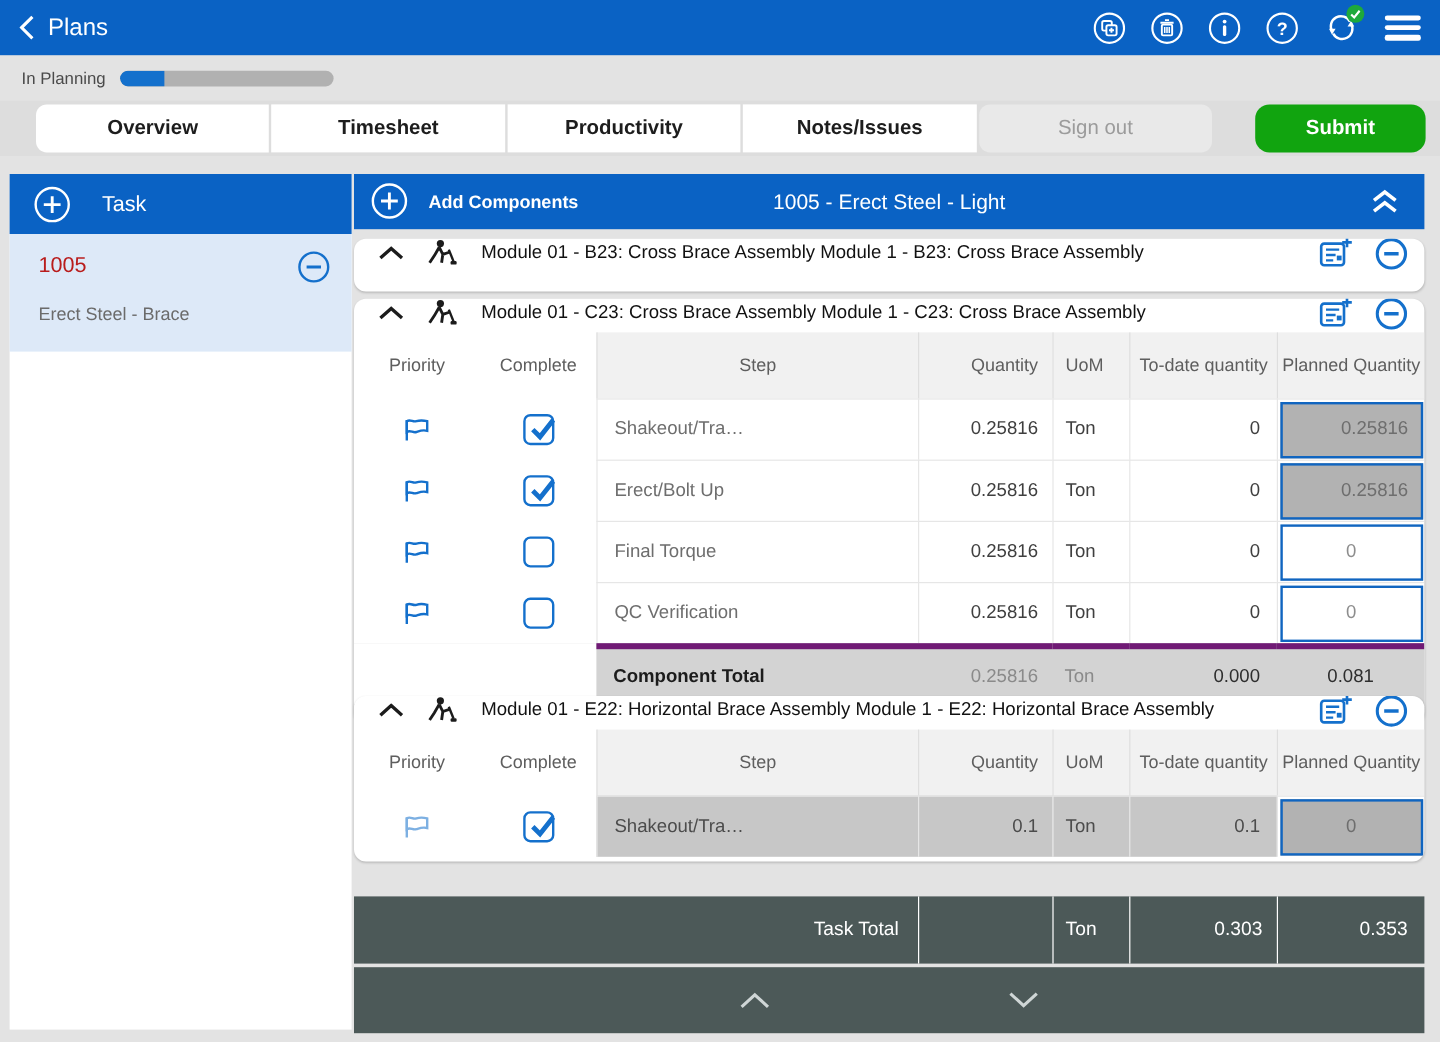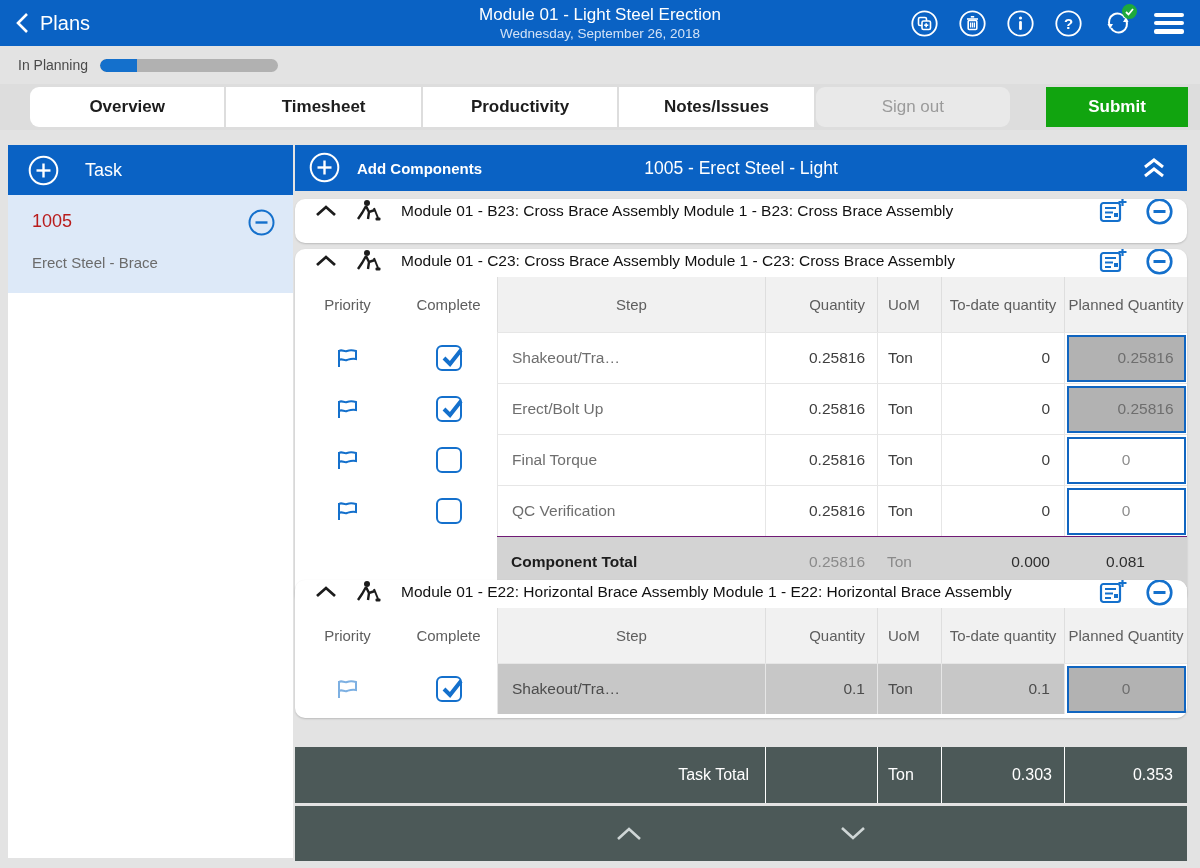--- a/index.html
+++ b/index.html
@@ -28,21 +28,21 @@
   .status-label { position:absolute; left:18px; top:11px; font-size:14px; color:#4a4a4a; }
   .progress { position:absolute; left:100px; top:13px; width:178px; height:13px; border-radius:7px; background:#b1b1b1; overflow:hidden; }
   .progress .fill { height:100%; width:21%; background:#1470cc; border-radius:7px 0 0 7px; }
   
   .tabbar { position:absolute; top:84px; left:0; width:1200px; height:46px; background:#dddddd; }
   .tabs { position:absolute; left:30px; top:3px; width:980px; height:40px; display:flex; gap:2px; }
   .tab { flex:1; background:#fff; display:flex; align-items:center; justify-content:center; font-size:17px; font-weight:600; color:#1d1d1d; cursor:pointer; }
   .tab:first-child { border-radius:9px 0 0 9px; }
   .tab.active { background:#1065c0; color:#fff; }
   .tab.muted { background:#e9e9e9; color:#9b9b9b; border-radius:9px; font-weight:400; }
-  .submit-btn { position:absolute; right:12px; top:3px; width:142px; height:40px; background:#11a40f; border-radius:0; color:#fff; font-size:17px; font-weight:600; display:flex; align-items:center; justify-content:center; cursor:pointer; }
+  .submit-btn { position:absolute; right:12px; top:3px; width:142px; height:40px; background:#11a40f; border-radius:12px; color:#fff; font-size:17px; font-weight:600; display:flex; align-items:center; justify-content:center; cursor:pointer; }
   
   .sidebar { position:absolute; left:8px; top:145px; width:285px; height:713px; background:#fff; }
   .sb-header { height:50px; background:#0a62c4; color:#fff; display:flex; align-items:center; padding-left:20px; gap:26px; }
   .sb-header .label { font-size:18px; }
   .plus-circle { width:31px; height:31px; flex:0 0 31px; cursor:pointer; }
   .sb-item { height:98px; background:#dde9f8; position:relative; padding:16px 20px 0 24px; cursor:pointer; }
   .sb-item .tid { font-size:18px; color:#b91c1c; }
   .sb-item .tname { font-size:15px; color:#6b6b6b; margin-top:22px; }
   .minus-btn { width:27px; height:27px; cursor:pointer; }
   .sb-item .minus-btn { position:absolute; right:18px; top:14px; }
@@ -86,21 +86,21 @@
   .drow.gray .c-step,.drow.gray .c-qty,.drow.gray .c-uom,.drow.gray .c-td { background:#c7c7c7; color:#4c4c4c; }
   .pq { width:119px; height:47px; border:2px solid #1065c0; display:flex; align-items:center; font-size:15.5px; }
   .pq.disabled { background:#b2b2b2; color:#6e6e6e; justify-content:flex-end; padding-right:10px; }
   .pq.disabled.centered { justify-content:center; padding-right:0; }
   .pq.editable { background:#fff; color:#8d8d8d; justify-content:center; cursor:text; }
   .totrow { height:51px; font-size:15.5px; background:#d3d3d3; }
   .totrow .c-step { font-weight:bold; color:#1c1c1c; }
   .totrow .c-qty,.totrow .c-uom { color:#8a8a8a; }
   .totrow .c-td { color:#2e2e2e; }
   .totrow .c-pl { color:#2e2e2e; }
-  .totrow .c { border-top:1px solid #701a75; }
+  .totrow .c { border-top:5px solid #701a75; }
   
   .flag-icon { width:26px; height:24px; cursor:pointer; }
   .flag-icon.faded { opacity:.55; }
   .checkbox { width:26px; height:26px; border:2.5px solid #1470cc; border-radius:6px; position:relative; background:#fff; cursor:pointer; }
   .checkbox svg { position:absolute; left:1px; top:-2px; }
   
   .task-total { position:absolute; left:295px; top:747px; width:892px; height:56px; background:#4c5958; color:#fff; display:flex; font-size:16px; }
   .tt-label { width:470px; display:flex; align-items:center; justify-content:flex-end; padding-right:16px; }
   .tt-qty { width:112px; border-left:1.5px solid #fff; }
   .tt-uom { width:64px; border-left:1.5px solid #fff; display:flex; align-items:center; padding-left:10px; }
@@ -111,24 +111,20 @@
 </style>
 </head>
 <body>
 
 <div class="topbar">
   <div class="back">
     <svg class="chev" width="13" height="22" viewBox="0 0 13 22">
         <polyline points="11,2 2,11 11,20" fill="none" stroke="#fff" stroke-width="2.6"></polyline>
       </svg>
     <span>Plans</span>
-  </div>
-  <div class="title-block">
-    <div class="t1">Module 01 - Light Steel Erection</div>
-    <div class="t2">Wednesday, September 26, 2018</div>
   </div>
   <div class="topbar-icons">
     <svg class="cicon" viewBox="0 0 27 27">
       <circle cx="13.5" cy="13.5" r="12.2" fill="none" stroke="#fff" stroke-width="1.8"></circle>
       <rect x="7.5" y="7.5" width="8" height="8" rx="1.5" fill="none" stroke="#fff" stroke-width="1.6"></rect>
       <rect x="11" y="11" width="8.5" height="8.5" rx="1.5" fill="#0a62c4" stroke="#fff" stroke-width="1.6"></rect>
       <line x1="15.2" y1="13.2" x2="15.2" y2="17.3" stroke="#fff" stroke-width="1.6"></line>
       <line x1="13.2" y1="15.2" x2="17.3" y2="15.2" stroke="#fff" stroke-width="1.6"></line>
     </svg>
     <svg class="cicon" viewBox="0 0 27 27">

